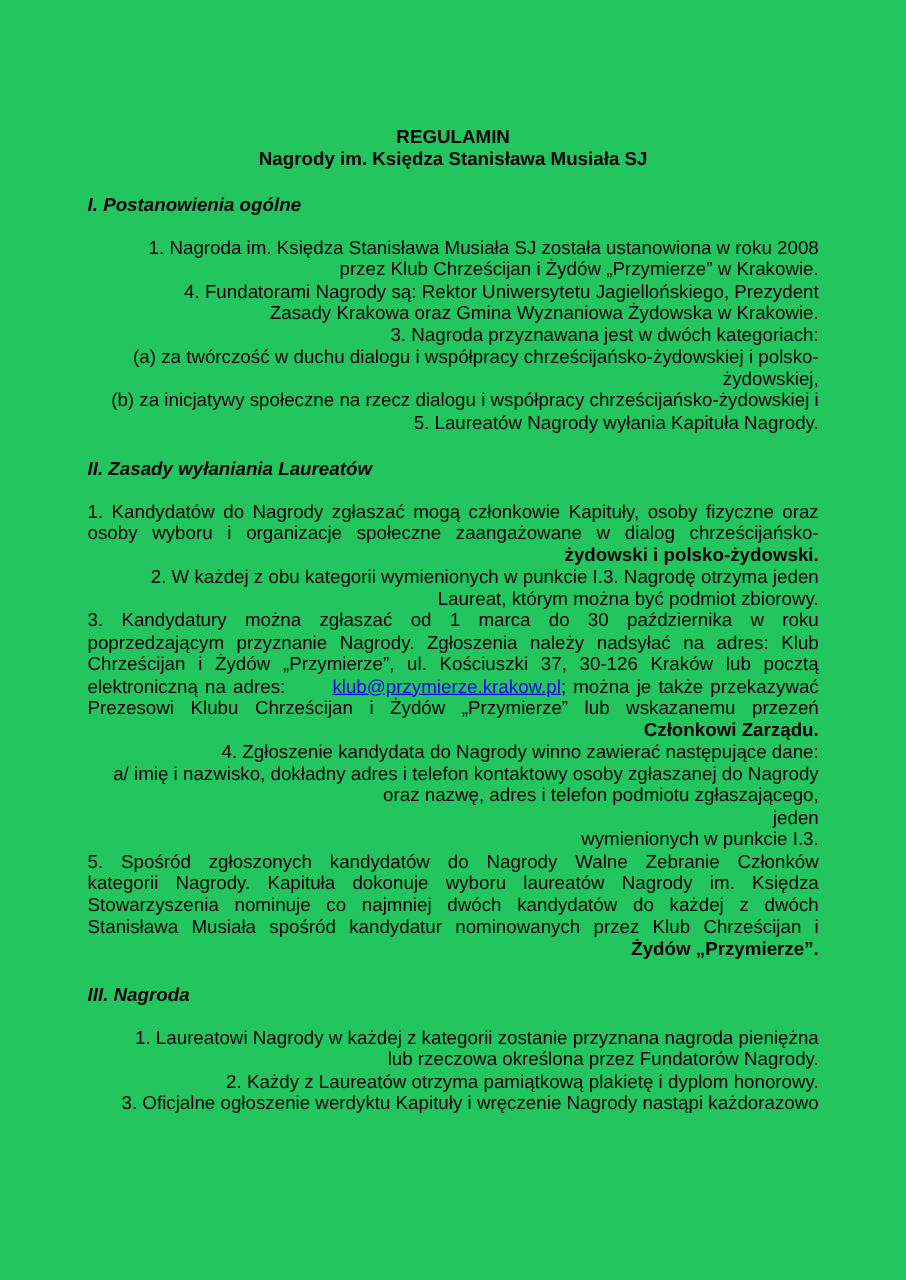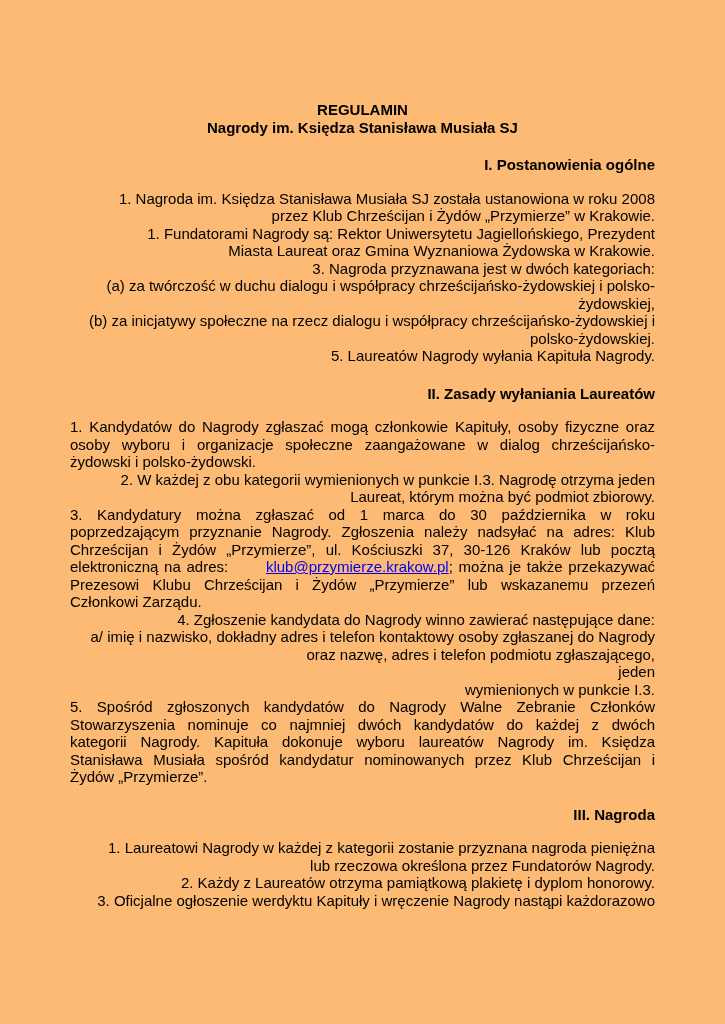--- a/index.html
+++ b/index.html
@@ -1,38 +1,39 @@
 <!DOCTYPE html>
 <html><head>
 <meta charset="utf-8">
 <style>
   html, body { margin: 0; padding: 0; background: #ffffff; }
   .page {
     position: relative;
     width: 725px;
     height: 1024px;
-    background: #fdba74;
+    background: #22c55e;
     color: #000000;
     font-family: "Liberation Sans", "DejaVu Sans", sans-serif;
     font-size: 15px;
     line-height: 17.5px;
     box-sizing: border-box;
     padding: 101px 70px 0 70px;
     overflow: hidden;
   }
   .doc-title-line {
     text-align: center;
     font-weight: bold;
     height: 17.5px;
   }
   .section-heading {
-    text-align: right;
+    text-align: left;
     font-weight: bold;
     height: 17.5px;
     margin: 20px 0 16px 0;
+    font-style: italic;
   }
   .para { margin: 0; }
   .pline {           
     height: 17.5px;
     white-space: nowrap;
     text-align: right;
   }
   .jline {           
     height: 17.5px;
     text-align: justify;
@@ -41,21 +42,22 @@
   .jline::after {
     content: "";
     display: inline-block;
     width: 100%;
     height: 0;
     vertical-align: top;
   }
   .jlast {           
     height: 17.5px;
     white-space: nowrap;
-    text-align: left;
+    text-align: right;
+    font-weight: bold;
   }
   a.email {
     text-decoration: underline;
     cursor: pointer;
   }
 </style>
 </head>
 <body>
 
 <div class="page">
@@ -63,33 +65,32 @@
   <div class="doc-title-line">REGULAMIN</div>
   <div class="doc-title-line">Nagrody im. Księdza Stanisława Musiała SJ</div>
 
   <div>
     <div class="section-heading">I. Postanowienia ogólne</div>
     <div class="para">
         <div class="pline">1. Nagroda im. Księdza Stanisława Musiała SJ została ustanowiona w roku 2008</div>
         <div class="pline">przez Klub Chrześcijan i Żydów „Przymierze” w Krakowie.</div>
       </div>
     <div class="para">
-        <div class="pline">1. Fundatorami Nagrody są: Rektor Uniwersytetu Jagiellońskiego, Prezydent</div>
-        <div class="pline">Miasta Laureat oraz Gmina Wyznaniowa Żydowska w Krakowie.</div>
+        <div class="pline">4. Fundatorami Nagrody są: Rektor Uniwersytetu Jagiellońskiego, Prezydent</div>
+        <div class="pline">Zasady Krakowa oraz Gmina Wyznaniowa Żydowska w Krakowie.</div>
       </div>
     <div class="para">
         <div class="pline">3. Nagroda przyznawana jest w dwóch kategoriach:</div>
       </div>
     <div class="para">
         <div class="pline">(a) za twórczość w duchu dialogu i współpracy chrześcijańsko-żydowskiej i polsko-</div>
         <div class="pline">żydowskiej,</div>
       </div>
     <div class="para">
         <div class="pline">(b) za inicjatywy społeczne na rzecz dialogu i współpracy chrześcijańsko-żydowskiej i</div>
-        <div class="pline">polsko-żydowskiej.</div>
       </div>
     <div class="para">
         <div class="pline">5. Laureatów Nagrody wyłania Kapituła Nagrody.</div>
       </div>
   </div>
 
   <div>
     <div class="section-heading">II. Zasady wyłaniania Laureatów</div>
     <div class="para">
         <div class="jline">1. Kandydatów do Nagrody zgłaszać mogą członkowie Kapituły, osoby fizyczne oraz</div>
@@ -116,22 +117,22 @@
         <div class="pline">oraz nazwę, adres i telefon podmiotu zgłaszającego,</div>
       </div>
     <div class="para">
         <div class="pline">jeden</div>
       </div>
     <div class="para">
         <div class="pline">wymienionych w punkcie I.3.</div>
       </div>
     <div class="para">
         <div class="jline">5. Spośród zgłoszonych kandydatów do Nagrody Walne Zebranie Członków</div>
+        <div class="jline">kategorii Nagrody. Kapituła dokonuje wyboru laureatów Nagrody im. Księdza</div>
         <div class="jline">Stowarzyszenia nominuje co najmniej dwóch kandydatów do każdej z dwóch</div>
-        <div class="jline">kategorii Nagrody. Kapituła dokonuje wyboru laureatów Nagrody im. Księdza</div>
         <div class="jline">Stanisława Musiała spośród kandydatur nominowanych przez Klub Chrześcijan i</div>
         <div class="jlast">Żydów „Przymierze”.</div>
       </div>
   </div>
 
   <div>
     <div class="section-heading">III. Nagroda</div>
     <div class="para">
         <div class="pline">1. Laureatowi Nagrody w każdej z kategorii zostanie przyznana nagroda pieniężna</div>
         <div class="pline">lub rzeczowa określona przez Fundatorów Nagrody.</div>

